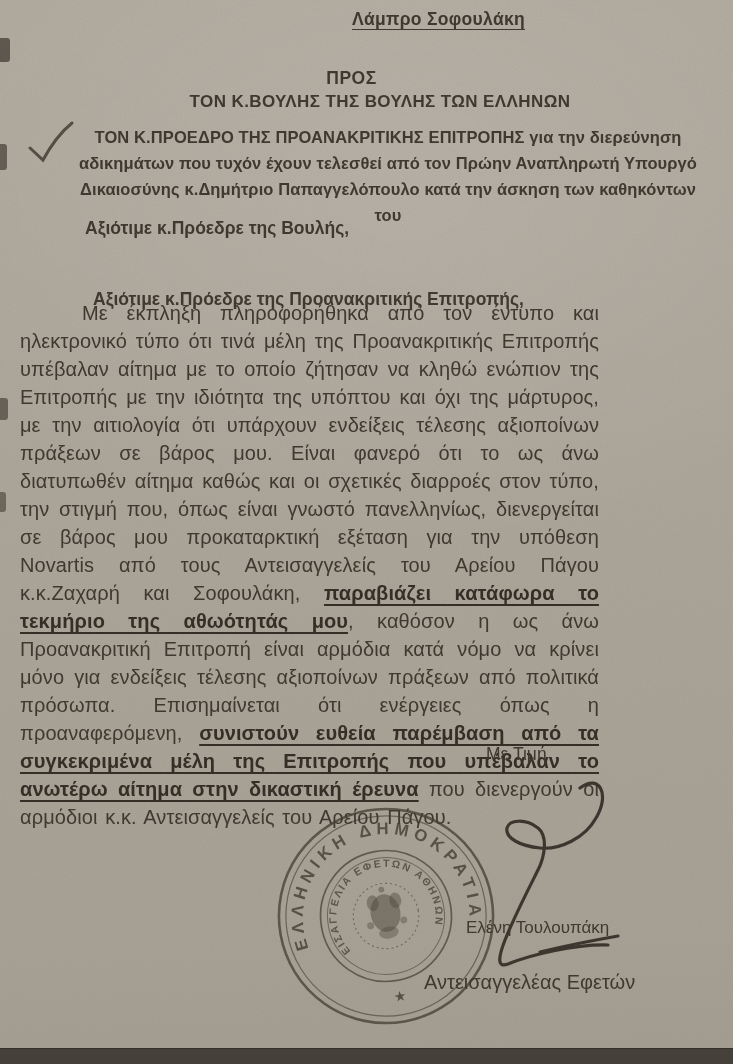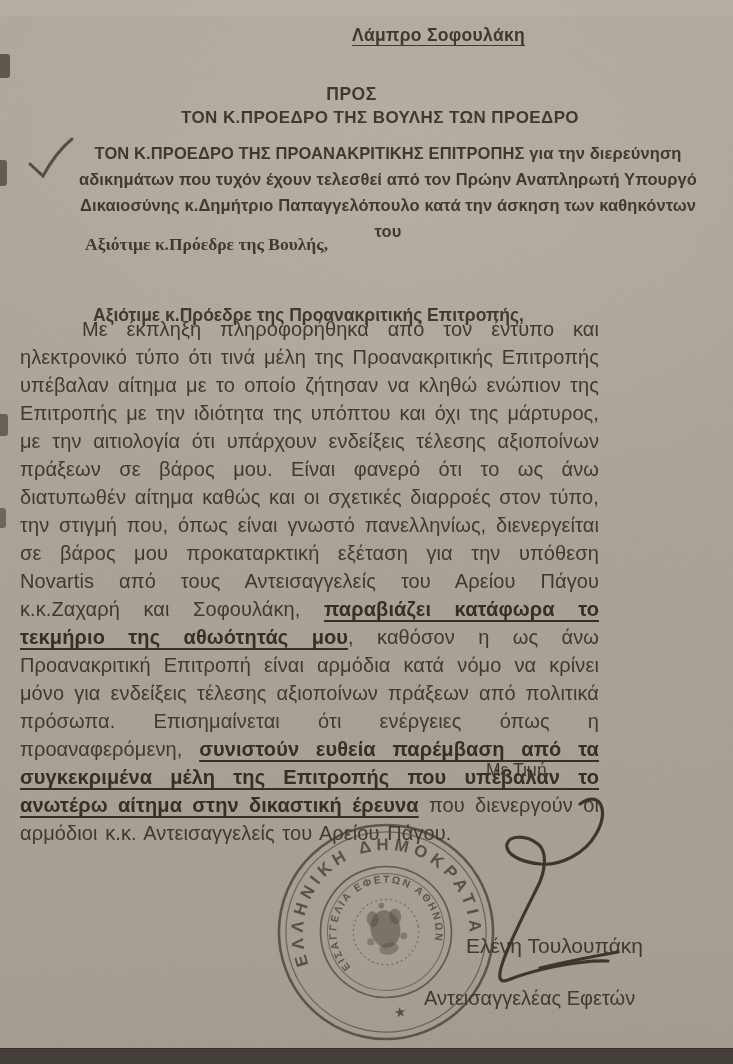--- a/index.html
+++ b/index.html
@@ -8,21 +8,21 @@
     position:relative;
     width:733px; height:1064px;
     margin:0 auto;
     overflow:hidden;
     font-family:"Liberation Sans", sans-serif;
     background:
       radial-gradient(ellipse 900px 600px at 55% 18%, rgba(255,255,255,0.10), rgba(255,255,255,0) 60%),
       linear-gradient(178deg, #b3aca1 0%, #aea79c 45%, #a9a296 88%, #a59e93 100%);
     color:#3a352c;
   }
-  .scan-area { position:absolute; top:16px; left:0; width:611px; height:1048px; }
+  .scan-area { position:absolute; top:0; left:0; width:611px; height:1048px; }
   .noise-overlay { position:absolute; top:0; left:0; pointer-events:none; }
 
   .doc-name {
     position:absolute; top:9px; right:86px;
     font-size:17.5px; font-weight:600;
     text-decoration:underline; text-underline-offset:4px; text-decoration-thickness:1.4px;
     letter-spacing:0.3px;
   }
   .pros {
     position:absolute; top:53px; left:0; width:703px;
@@ -30,38 +30,38 @@
   }
   .recipient-primary {
     position:absolute; top:92px; left:30px; width:700px;
     text-align:center; font-size:17px; font-weight:700; letter-spacing:0.4px;
   }
   .recipient-secondary {
     position:absolute; top:124px; left:68px; width:640px;
     text-align:center; font-size:16.5px; font-weight:700; line-height:26px; letter-spacing:0.1px;
   }
   .checkmark { position:absolute; top:118px; left:26px; }
-  .salutation-1 { position:absolute; top:218px; left:85px; font-size:17.5px; font-weight:700;font-family:Liberation Serif, serif; }
+  .salutation-1 { position:absolute; top:218px; left:85px; font-size:17.5px; font-weight:700; }
   .salutation-2 { position:absolute; top:261px; left:93px; font-size:17.5px; font-weight:700;margin-top:28px; }
   .para { 
     position:absolute; left:20px; right:12px;
     font-size:20px; line-height:28px; text-align:justify;
     text-indent:62px; word-spacing:2px; letter-spacing:0.1px;
   }
   .para-1 { top:299px; }
   .para-2 { top:675px; }
   .bold-underline {
     font-weight:700; color:#2e2a22;
     text-decoration:underline; text-underline-offset:4px; text-decoration-thickness:1.6px;
   }
   .valediction { position:absolute; top:744px; left:486px; font-size:17.5px; }
 
   .sig-section { position:absolute; top:760px; left:0; width:733px; height:288px; }
   .sig-title { position:absolute; top:45px; left:358px; font-size:17px; }
-  .sig-name  { position:absolute; top:158px; left:466px; font-size:21px; }
+  .sig-name  { position:absolute; top:158px; left:466px; font-size:17px; }
   .sig-role  { position:absolute; top:211px; left:424px; font-size:20px;text-align:center; }
   .stamp-svg { position:absolute; top:42px; left:272px; opacity:0.88; }
   .signature-svg { position:absolute; top:5px; left:480px; }
 
   .bottom-bar { position:absolute; left:0; bottom:0; width:733px; height:16px; background:#45403a; border-top:1px solid #332f29; }
 
   .smudge { position:absolute; left:0; background:#3e3930; border-radius:0 3px 3px 0; }
   .smudge-1 { top:38px;  width:10px; height:24px; opacity:.75; }
   .smudge-2 { top:144px; width:7px;  height:26px; opacity:.7; }
   .smudge-3 { top:398px; width:8px;  height:22px; opacity:.65; }
@@ -72,21 +72,21 @@
 </head>
 <body>
 
 <div class="page">
   <div class="scan-area">
 
     <div class="doc-name">Λάμπρο Σοφουλάκη</div>
 
     <div class="pros">ΠΡΟΣ</div>
 
-    <div class="recipient-primary">ΤΟΝ Κ.ΠΡΟΕΔΡΟ ΤΗΣ ΒΟΥΛΗΣ ΤΩΝ ΠΡΟΕΔΡΟ</div>
+    <div class="recipient-primary">ΤΟΝ Κ.ΒΟΥΛΗΣ ΤΗΣ ΒΟΥΛΗΣ ΤΩΝ ΕΛΛΗΝΩΝ</div>
 
     <svg class="checkmark" width="52" height="48" viewBox="0 0 52 48">
       <path d="M4,30 L17,42 Q30,18 46,5" fill="none" stroke="#3e3930" stroke-width="3" stroke-linecap="round" opacity="0.85"></path>
     </svg>
 
     <div class="recipient-secondary">ΤΟΝ Κ.ΠΡΟΕΔΡΟ ΤΗΣ ΠΡΟΑΝΑΚΡΙΤΙΚΗΣ ΕΠΙΤΡΟΠΗΣ  για την διερεύνηση αδικημάτων που τυχόν έχουν τελεσθεί από τον Πρώην Αναπληρωτή Υπουργό Δικαιοσύνης κ.Δημήτριο Παπαγγελόπουλο κατά την άσκηση των καθηκόντων του</div>
 
     <div class="salutation-1">Αξιότιμε κ.Πρόεδρε της Βουλής,</div>
     <div class="salutation-2">Αξιότιμε κ.Πρόεδρε της Προανακριτικής Επιτροπής,</div>
 

